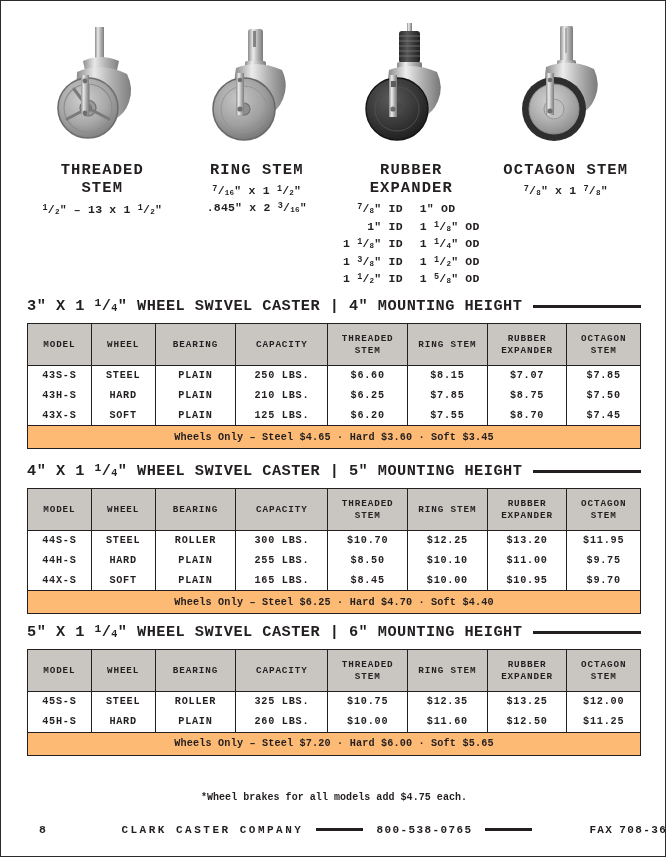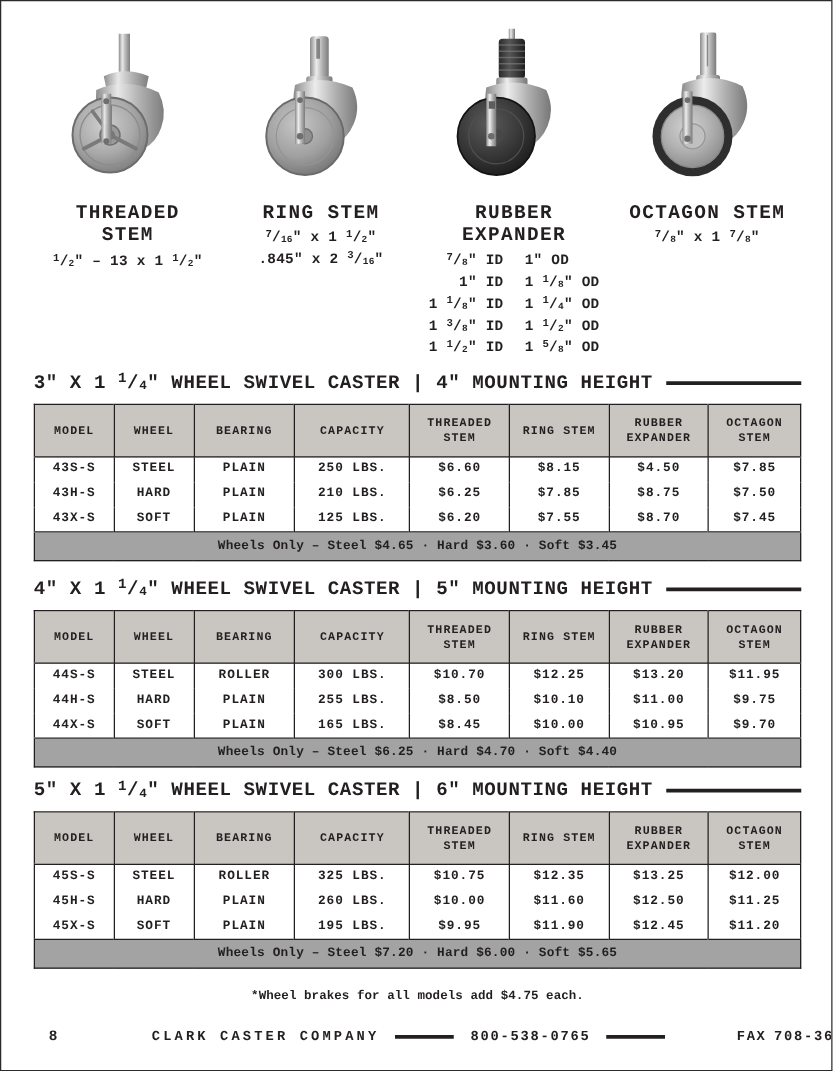--- a/index.html
+++ b/index.html
@@ -135,21 +135,21 @@
     letter-spacing: 0.75px;
     text-align: center;
     padding: 4.4px 2px;
     color: #231f20;
   }
   table.spec tr.data-row td.cell:last-child { border-right: none; }
   table.spec tr.data-row:first-of-type td.cell { padding-top: 9px; }
   table.spec tr.data-row:last-of-type td.cell { padding-bottom: 9px; }
 
   td.wheels-only {
-    background: #a3a3a3;
+    background: #fdba74;
     border-top: 1.6px solid #231f20;
     text-align: center;
     font-size: 10.2px;
     font-weight: bold;
     letter-spacing: 0.15px;
     padding: 5.5px 2px;
     color: #231f20;
   }
 
   
@@ -412,21 +412,21 @@
         <th style="width:13.0%">RUBBER<br>EXPANDER</th>
         <th style="width:12.0%">OCTAGON<br>STEM</th>
       </tr>
       <tr class="data-row">
         <td class="cell">43S-S</td>
         <td class="cell">STEEL</td>
         <td class="cell">PLAIN</td>
         <td class="cell">250 LBS.</td>
         <td class="cell">$6.60</td>
         <td class="cell">$8.15</td>
-        <td class="cell">$4.50</td>
+        <td class="cell">$7.07</td>
         <td class="cell">$7.85</td>
       </tr>
       <tr class="data-row">
         <td class="cell">43H-S</td>
         <td class="cell">HARD</td>
         <td class="cell">PLAIN</td>
         <td class="cell">210 LBS.</td>
         <td class="cell">$6.25</td>
         <td class="cell">$7.85</td>
         <td class="cell">$8.75</td>
@@ -537,30 +537,20 @@
       <tr class="data-row">
         <td class="cell">45H-S</td>
         <td class="cell">HARD</td>
         <td class="cell">PLAIN</td>
         <td class="cell">260 LBS.</td>
         <td class="cell">$10.00</td>
         <td class="cell">$11.60</td>
         <td class="cell">$12.50</td>
         <td class="cell">$11.25</td>
       </tr>
-      <tr class="data-row">
-        <td class="cell">45X-S</td>
-        <td class="cell">SOFT</td>
-        <td class="cell">PLAIN</td>
-        <td class="cell">195 LBS.</td>
-        <td class="cell">$9.95</td>
-        <td class="cell">$11.90</td>
-        <td class="cell">$12.45</td>
-        <td class="cell">$11.20</td>
-      </tr>
       <tr>
         <td class="wheels-only" colspan="8">Wheels Only – Steel $7.20 · Hard $6.00 · Soft $5.65</td>
       </tr>
     </tbody>
       </table>
   </div>
 
   <div class="footnote">*Wheel brakes for all models add  $4.75 each.</div>
 
   <div class="footer">

